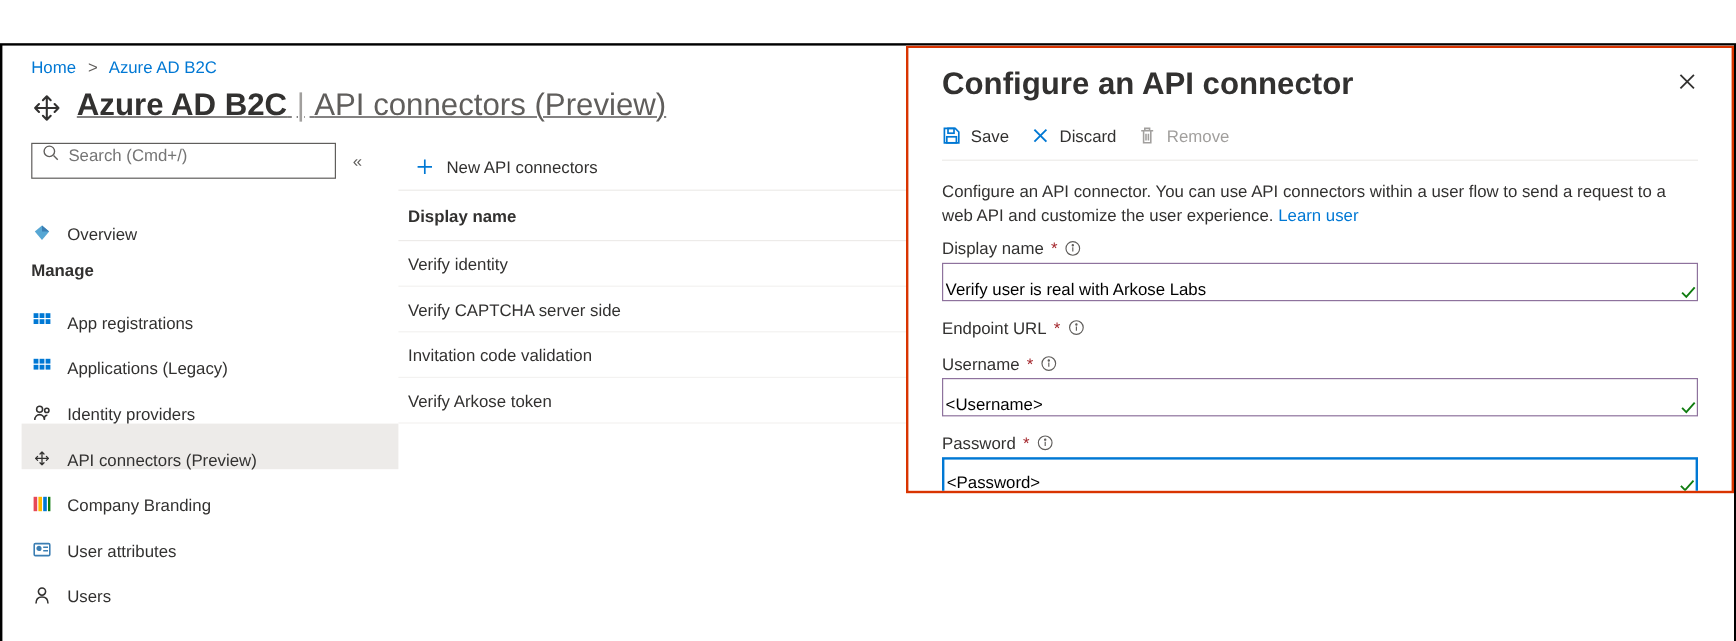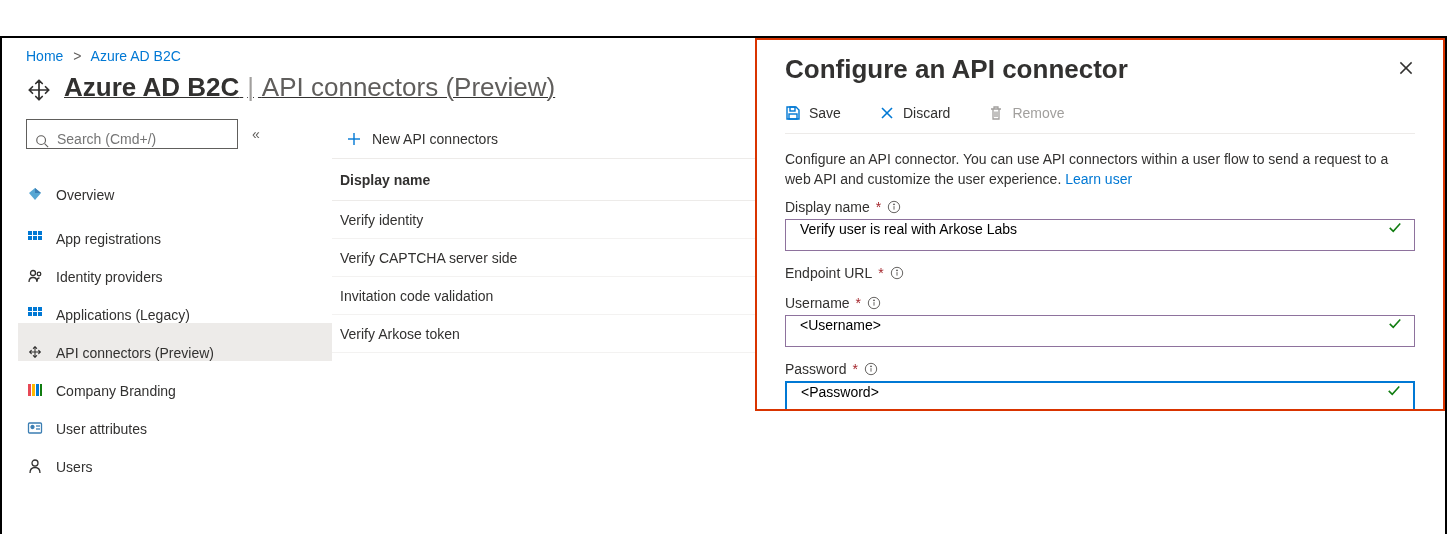--- a/index.html
+++ b/index.html
@@ -18,21 +18,21 @@
   .page-header .divider { font-size: 26px; color: #a19f9d; font-weight: 300; margin: 0 4px; }
   .page-header .subtitle { font-size: 26px; font-weight: 300; color: #605e5c; }
 
   
   .columns { display: flex; flex-direction: row; align-items: flex-start; }
   .left-col { width: 330px; padding: 0 0 0 24px; }
   .main-col { flex: 1; }
 
   
   .search-row { display: flex; align-items: center; gap: 14px; margin-bottom: 16px; }
-  .searchbox { display: flex; align-items: flex-end; border: 1px solid #605e5c; height: 30px; width: 212px; padding: 0 8px; }
+  .searchbox { display: flex; align-items: flex-start; border: 1px solid #605e5c; height: 30px; width: 254px; padding: 0 8px; }
   .searchbox svg { flex: 0 0 auto; margin-right: 6px; }
   .searchbox input { border: none; outline: none; font-size: 14px; flex: 1; background: transparent; }
   .collapse { color: #605e5c; cursor: pointer; font-size: 14px; }
 
   
   .nav-section-title { font-weight: 600; margin: 14px 0 6px 0; }
   .nav-item { display: flex; align-items: flex-end; height: 38px; padding: 0 8px; gap: 12px; cursor: pointer; margin-left: -8px; }
   .nav-item.selected { background: #edebe9; }
   .nav-item .icon { width: 18px; height: 18px; display: flex; align-items: center; justify-content: center; }
   .nav-item .label {}
@@ -50,29 +50,29 @@
   .th-row .col-url { width: 60px; }
   .td-row { display: flex; border-bottom: 1px solid #f3f2f1; height: 38px; align-items: center; padding: 0 8px; }
   .td-row .col-name { flex: 1; }
   .td-row .col-url { width: 60px; color: #323130; }
 
   
   .flyout { position: absolute; top: 0; right: 0; width: 690px; height: 373px; background: #fff; border: 2px solid #d93400; padding: 0 28px; overflow: hidden; }
   .flyout-header { display: flex; align-items: center; justify-content: space-between; padding-top: 14px; padding-bottom: 10px; }
   .flyout-header .flyout-title { font-size: 26px; font-weight: 600; }
   .flyout-close { cursor: pointer; }
-  .flyout-toolbar { display: flex; align-items: center; gap: 38px; border-bottom: 1px solid #edebe9; padding: 10px 0 12px 0; }
+  .flyout-toolbar { display: flex; align-items: center; gap: 18px; border-bottom: 1px solid #edebe9; padding: 10px 0 12px 0; }
   .flyout-toolbar .tb-btn { display: flex; align-items: center; gap: 8px; cursor: pointer; }
   .flyout-toolbar .tb-btn.disabled { color: #a19f9d; cursor: default; }
   .flyout-toolbar .tb-btn svg { }
   .flyout-desc { margin: 16px 0 10px 0; line-height: 1.4; }
   .field-group { margin: 10px 0 14px 0; }
   .field-label { display: flex; align-items: center; gap: 6px; margin-bottom: 4px; }
   .field-label .req { color: #a4262c; }
-  .field-input { display: flex; align-items: flex-start; border: 1px solid #8e729d; height: 32px; padding: 0 12px; width: 100%; position: relative; }
+  .field-input { display: flex; align-items: flex-end; border: 1px solid #8e729d; height: 32px; padding: 0 0; width: 100%; position: relative; }
   .field-input.focused { border: 2px solid #0078d4; }
   .field-input input { border: none; outline: none; font-size: 14px; flex: 1; background: transparent; text-overflow: ellipsis; }
   .field-input .check { flex: 0 0 auto; margin-left: 6px; }
   .info-icon { width: 14px; height: 14px; }
 </style>
 </head>
 <body>
 <div class="frame">
 
   <div class="breadcrumb">
@@ -111,57 +111,58 @@
       <div class="nav-item nav-overview">
         <span class="icon">
           <svg width="16" height="16" viewBox="0 0 16 16">
               <polygon points="8,2 14,7 8,14 2,7" fill="#57a7d4"></polygon>
               <polygon points="8,2 14,7 8,7" fill="#3b7eb3"></polygon>
             </svg>
         </span>
         <span class="label">Overview</span>
       </div>
 
+      <div class="nav-section-title">Manage</div>
 
       <div class="nav-item">
         <span class="icon">
           <svg width="16" height="16" viewBox="0 0 16 16" fill="#0078d4">
               <rect x="1" y="1" width="4" height="4"></rect>
               <rect x="6" y="1" width="4" height="4"></rect>
               <rect x="11" y="1" width="4" height="4"></rect>
               <rect x="1" y="6" width="4" height="4"></rect>
               <rect x="6" y="6" width="4" height="4"></rect>
               <rect x="11" y="6" width="4" height="4"></rect>
             </svg>
         </span>
         <span class="label">App registrations</span>
       </div>
       <div class="nav-item">
         <span class="icon">
-          <svg width="16" height="16" viewBox="0 0 16 16" fill="none" stroke="#323130" stroke-width="1.3">
-              <circle cx="6" cy="5" r="2.5"></circle>
-              <path d="M2 14c0-3 2-4.5 4-4.5s4 1.5 4 4.5"></path>
-              <circle cx="12" cy="6" r="1.8"></circle>
-              <path d="M10 13c0-2 1-3 2.5-3"></path>
-            </svg>
-        </span>
-        <span class="label">Identity providers</span>
-      </div>
-      <div class="nav-item">
-        <span class="icon">
           <svg width="16" height="16" viewBox="0 0 16 16" fill="#0078d4">
               <rect x="1" y="1" width="4" height="4"></rect>
               <rect x="6" y="1" width="4" height="4"></rect>
               <rect x="11" y="1" width="4" height="4"></rect>
               <rect x="1" y="6" width="4" height="4"></rect>
               <rect x="6" y="6" width="4" height="4"></rect>
               <rect x="11" y="6" width="4" height="4"></rect>
             </svg>
         </span>
         <span class="label">Applications (Legacy)</span>
+      </div>
+      <div class="nav-item">
+        <span class="icon">
+          <svg width="16" height="16" viewBox="0 0 16 16" fill="none" stroke="#323130" stroke-width="1.3">
+              <circle cx="6" cy="5" r="2.5"></circle>
+              <path d="M2 14c0-3 2-4.5 4-4.5s4 1.5 4 4.5"></path>
+              <circle cx="12" cy="6" r="1.8"></circle>
+              <path d="M10 13c0-2 1-3 2.5-3"></path>
+            </svg>
+        </span>
+        <span class="label">Identity providers</span>
       </div>
       <div class="nav-item selected">
         <span class="icon">
           <svg width="16" height="16" viewBox="0 0 24 24" fill="none" stroke="#323130" stroke-width="1.6" stroke-linecap="round">
               <path d="M12 4v16M4 12h16M12 4l-2.5 2.5M12 4l2.5 2.5M12 20l-2.5-2.5M12 20l2.5-2.5M4 12l2.5-2.5M4 12l2.5 2.5M20 12l-2.5-2.5M20 12l-2.5 2.5"></path>
             </svg>
         </span>
         <span class="label">API connectors (Preview)</span>
       </div>
       <div class="nav-item">

